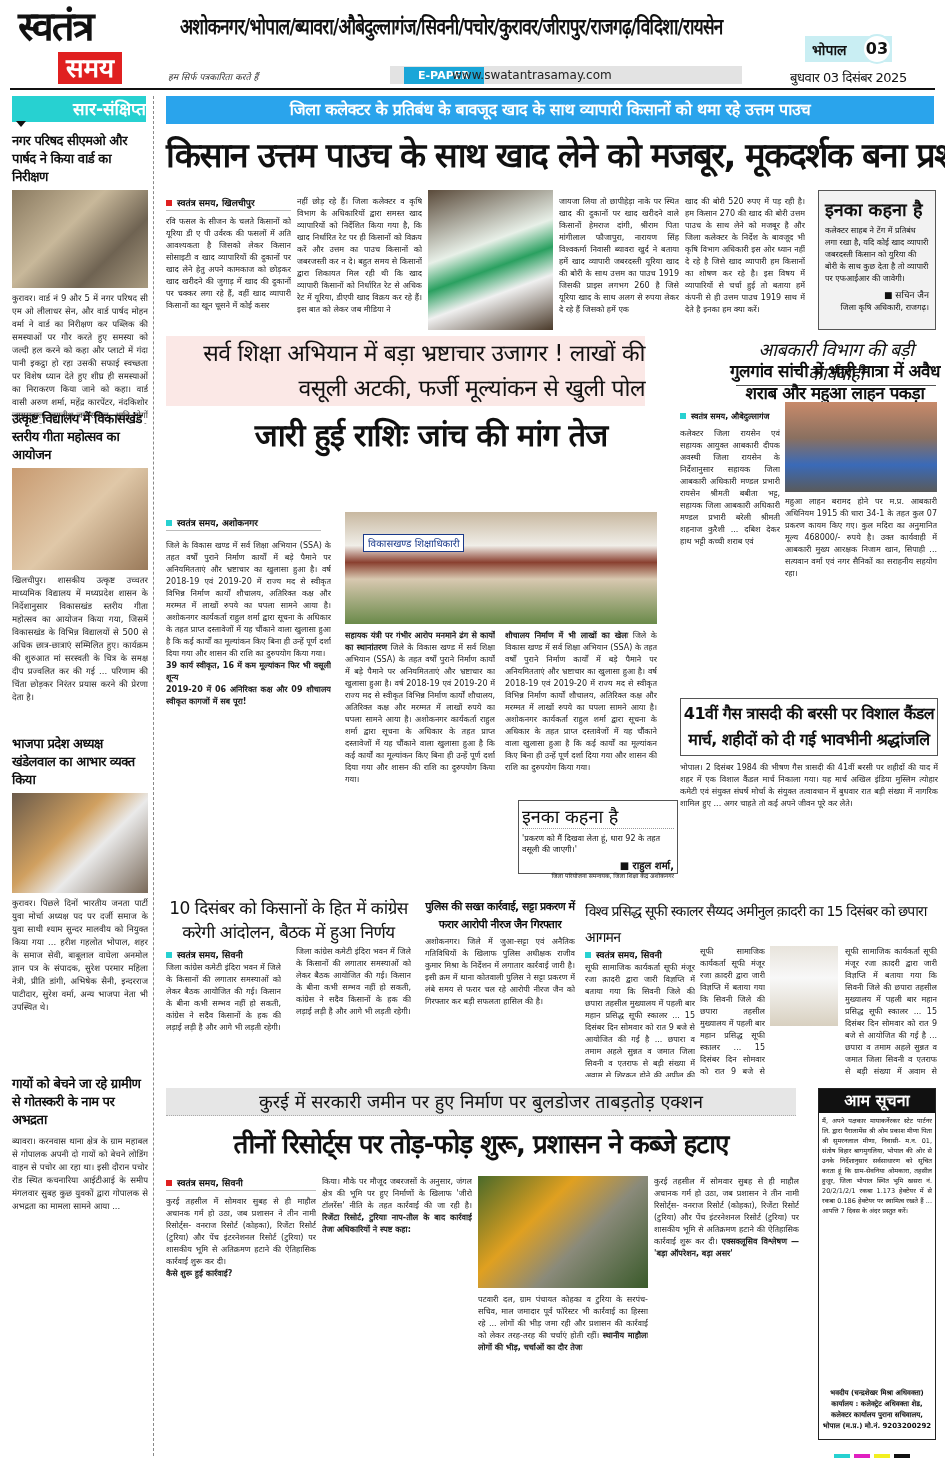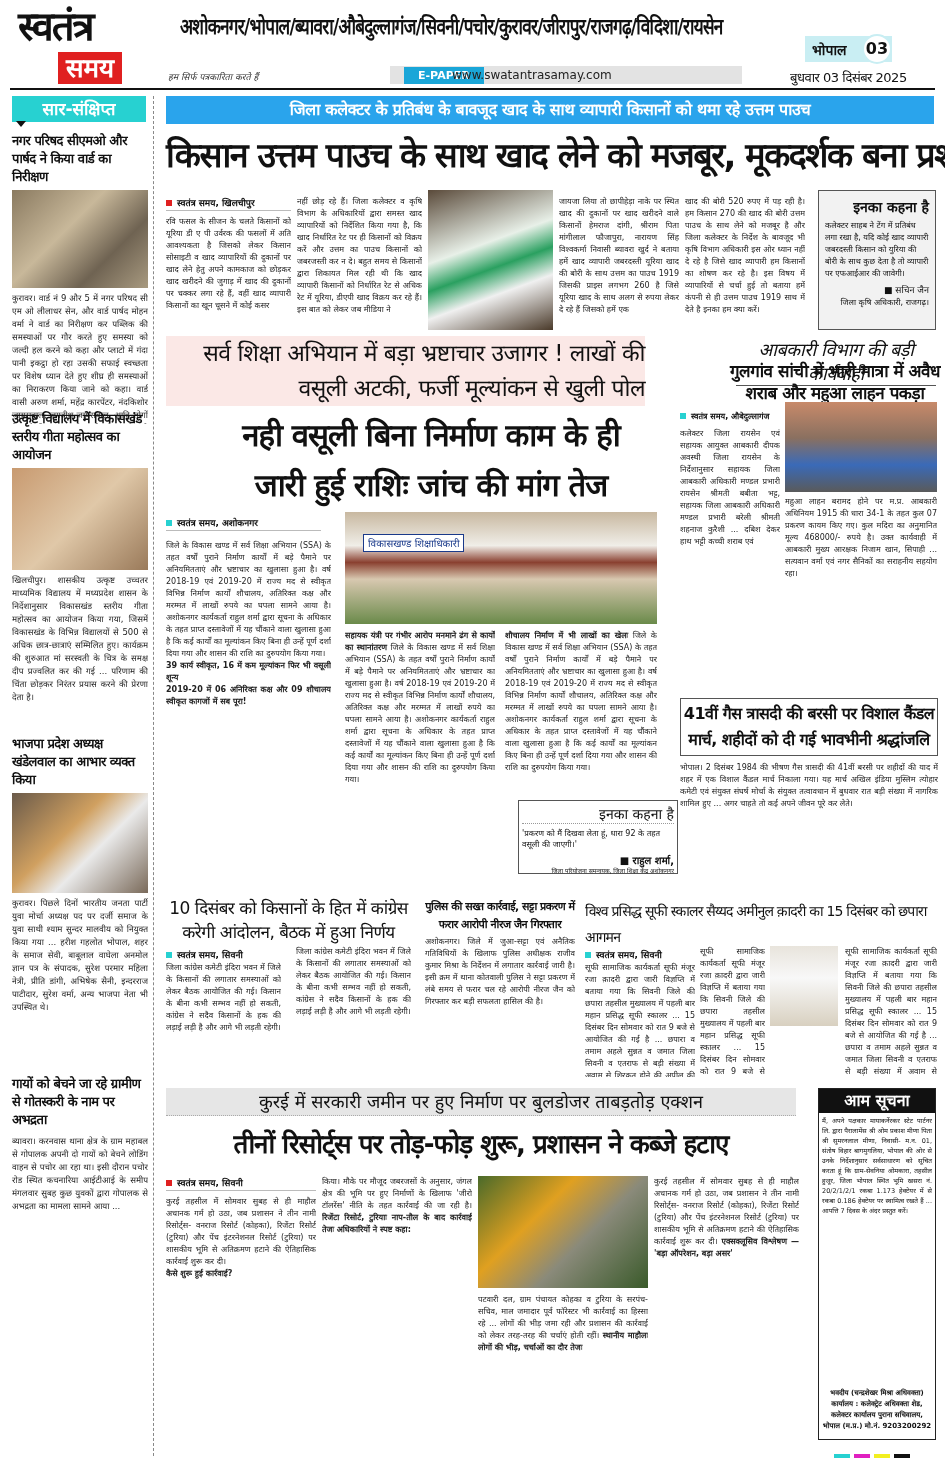--- a/index.html
+++ b/index.html
@@ -11,35 +11,35 @@
 .cities{left:180px;top:10px;font-size:22px;font-weight:bold;letter-spacing:-1px;white-space:nowrap;transform:scaleX(.78);transform-origin:left top;color:#111}
 .tagline{left:168px;top:70px;font-size:9px;font-style:italic;color:#333}
 .epaper-bar{left:390px;top:66px;width:352px;height:18px;background:#e3e3e3}
 .epaper-tag{left:404px;top:67px;background:#1aa6d8;color:#fff;font-size:11px;padding:2px 14px;font-weight:bold}
 .epaper-url{left:452px;top:68px;font-size:12px;color:#222}
 .city-box{left:805px;top:36px;width:87px;height:26px;background:#c9eef3}
 .city-name{left:812px;top:40px;font-size:14px;font-weight:bold}
 .page-no{left:862px;top:34px;width:30px;height:30px;border-radius:50%;background:#fff;border:2px solid #c9eef3;font-size:16px;font-weight:bold;text-align:center;line-height:26px}
 .date{left:790px;top:68px;font-size:13px;font-weight:normal;letter-spacing:-.5px}
 .mast-rule{left:10px;top:88px;width:925px;height:2px;background:#111}
-.side-head{left:12px;top:96px;width:134px;height:26px;background:#27d1d1;color:#fff;font-weight:bold;font-size:17px;text-align:center;line-height:26px}
+.side-head{left:12px;top:96px;width:134px;height:26px;background:#27d1d1;color:#fff;font-weight:bold;font-size:17px;text-align:right;line-height:26px}
 .side-arrow{left:16px;top:121px;width:0;height:0;border-left:5px solid transparent;border-right:5px solid transparent;border-top:6px solid #111}
 .vsep{left:153px;top:96px;width:0;height:1360px;border-left:1px dashed #888}
 .s-title{font-weight:bold;font-size:13px;line-height:18px;letter-spacing:-.5px}
 .s-body{font-size:8.5px;line-height:13px;color:#222;text-align:justify}
 .photo{background:linear-gradient(135deg,#8a7a60,#c8b89a 40%,#6f6352 70%,#a89a80)}
 .banner-blue{left:166px;top:96px;width:768px;height:28px;background:#2aa4ec;color:#fff;font-weight:bold;font-size:16px;text-align:center;line-height:28px;letter-spacing:-.3px}
 .main-head{left:166px;top:126px;width:768px;font-weight:bold;font-size:34px;line-height:58px;letter-spacing:-1.5px;white-space:nowrap}
 .byline{font-size:9px;font-weight:bold;color:#111;white-space:nowrap}
 .byline::before{content:"";display:inline-block;width:6px;height:6px;margin-right:5px}
 .by-red::before{background:#e02020}
 .by-cyan::before{background:#27d1d1}
 .col-text{font-size:8px;line-height:12px;color:#222;text-align:justify;overflow:hidden}
 .quote-box{border:1px solid #555;background:#f2f2f2;padding:6px}
-.q-title{font-weight:bold;font-size:14px;text-align:right}
+.q-title{font-weight:bold;font-size:18px;text-align:left}
 .q-body{font-size:9px;line-height:13px;margin-top:4px}
 .q-by{font-size:9px;text-align:right;margin-top:3px}
 .q-by::before{content:"■ "}
 .pink-head{left:166px;top:336px;width:479px;height:70px;background:#fbe8e6;font-size:23px;line-height:35px;text-align:right;letter-spacing:-.5px}
 .big-head{left:166px;top:410px;width:530px;font-weight:bold;font-size:31px;line-height:50px;text-align:center;letter-spacing:-1px}
 .rule-grey{height:1px;background:#bbb}
 .exc-kicker{left:736px;top:337px;width:200px;font-size:18px;font-style:italic;text-align:center;border-bottom:1px solid #555;letter-spacing:-.5px}
 .exc-head{left:730px;top:360px;width:210px;font-weight:bold;font-size:17px;line-height:22px;text-align:center;letter-spacing:-.5px}
 .candle-box{left:680px;top:698px;width:258px;height:58px;border:1px solid #555;font-weight:bold;font-size:16px;line-height:26px;text-align:center;padding-top:2px;letter-spacing:-.5px}
 .mid-head{font-size:17px;line-height:24px;text-align:center;letter-spacing:-.5px}
@@ -106,21 +106,20 @@
 <div class="abs col-text" style="left:685px;top:196px;width:120px;height:134px">खाद की बोरी 520 रुपए में पड़ रही है। हम किसान 270 की खाद की बोरी उत्तम पाउच के साथ लेने को मजबूर है और जिला कलेक्टर के निर्देश के बावजूद भी कृषि विभाग अधिकारी इस ओर ध्यान नहीं दे रहे है जिसे खाद व्यापारी हम किसानों का शोषण कर रहे है। इस विषय में व्यापारियों से चर्चा हुई तो बताया हमें कंपनी से ही उत्तम पाउच 1919 साथ में देते है इनका हम क्या करें।</div>
 <div class="abs quote-box" style="left:818px;top:190px;width:118px;height:140px">
   <div class="q-title">इनका कहना है</div>
   <div class="q-body" style="font-size:8px;line-height:12px">कलेक्टर साहब ने टेंग में प्रतिबंध लगा रखा है, यदि कोई खाद व्यापारी जबरदस्ती किसान को युरिया की बोरी के साथ कुछ देता है तो व्यापारी पर एफआईआर की जावेगी।</div>
   <div class="q-by">सचिन जैन</div>
   <div style="font-size:8px;text-align:right">जिला कृषि अधिकारी, राजगढ़।</div>
 </div>
 
 <div class="abs pink-head">सर्व शिक्षा अभियान में बड़ा भ्रष्टाचार उजागर ! लाखों की वसूली अटकी, फर्जी मूल्यांकन से खुली पोल</div>
 <div class="abs big-head">
-  <div>नही वसूली बिना निर्माण काम के ही</div>
   <div>जारी हुई राशिः जांच की मांग तेज</div>
 </div>
 <div class="abs byline by-cyan" style="left:166px;top:516px">स्वतंत्र समय, अशोकनगर</div>
 <div class="abs rule-grey" style="left:166px;top:530px;width:155px"></div>
 <div class="abs col-text" style="left:166px;top:540px;width:165px;height:340px">
   <span>जिले के विकास खण्ड में सर्व शिक्षा अभियान (SSA) के तहत वर्षों पुराने निर्माण कार्यों में बड़े पैमाने पर अनियमितताएं और भ्रष्टाचार का खुलासा हुआ है। वर्ष 2018-19 एवं 2019-20 में राज्य मद से स्वीकृत विभिन्न निर्माण कार्यों शौचालय, अतिरिक्त कक्ष और मरम्मत में लाखों रुपये का घपला सामने आया है। अशोकनगर कार्यकर्ता राहुल शर्मा द्वारा सूचना के अधिकार के तहत प्राप्त दस्तावेजों में यह चौंकाने वाला खुलासा हुआ है कि कई कार्यों का मूल्यांकन किए बिना ही उन्हें पूर्ण दर्शा दिया गया और शासन की राशि का दुरुपयोग किया गया।</span><br>
   <b>39 कार्य स्वीकृत, 16 में कम मूल्यांकन फिर भी वसूली शून्य</b><br>
   <b>2019-20 में 06 अनिरिक्त कक्ष और 09 शौचालय स्वीकृत कागजों में सब पूरा!</b>
 </div>
 <div class="abs photo" style="left:345px;top:512px;width:312px;height:112px;background:linear-gradient(180deg,#c8b8a0,#f0eee8 30%,#8a4030 45%,#d8c8b0 60%,#6a8a4a)">

